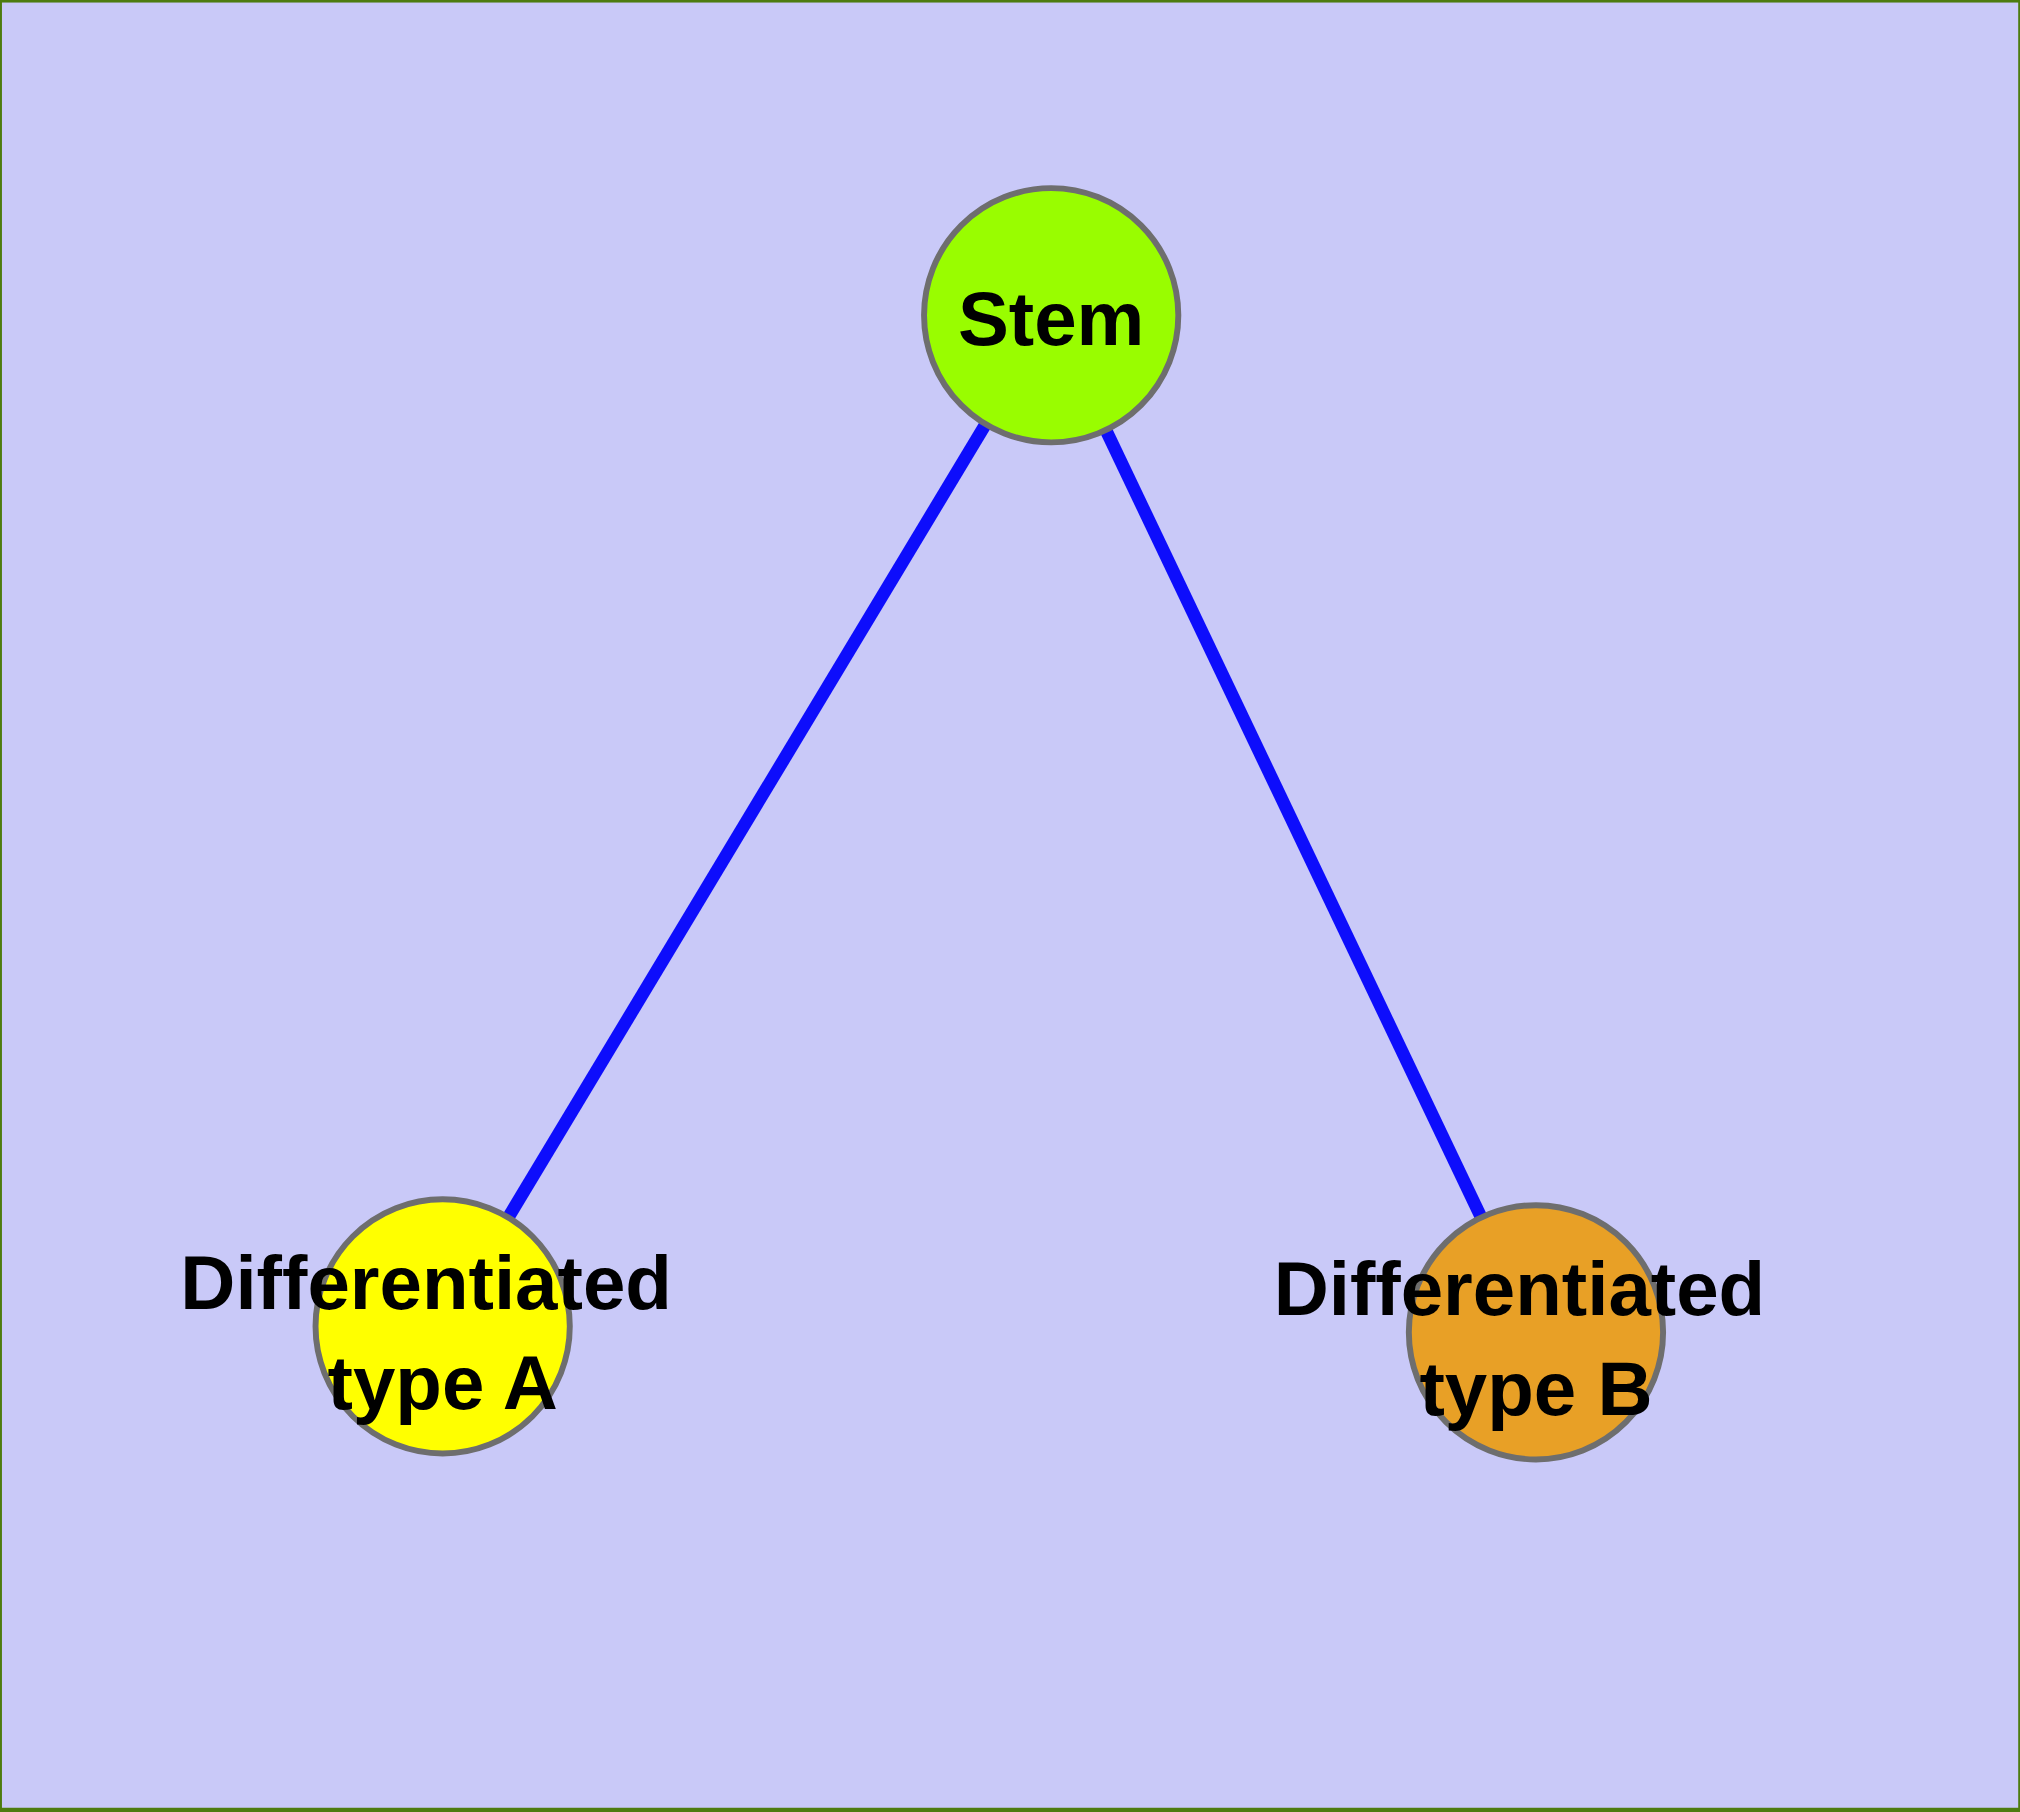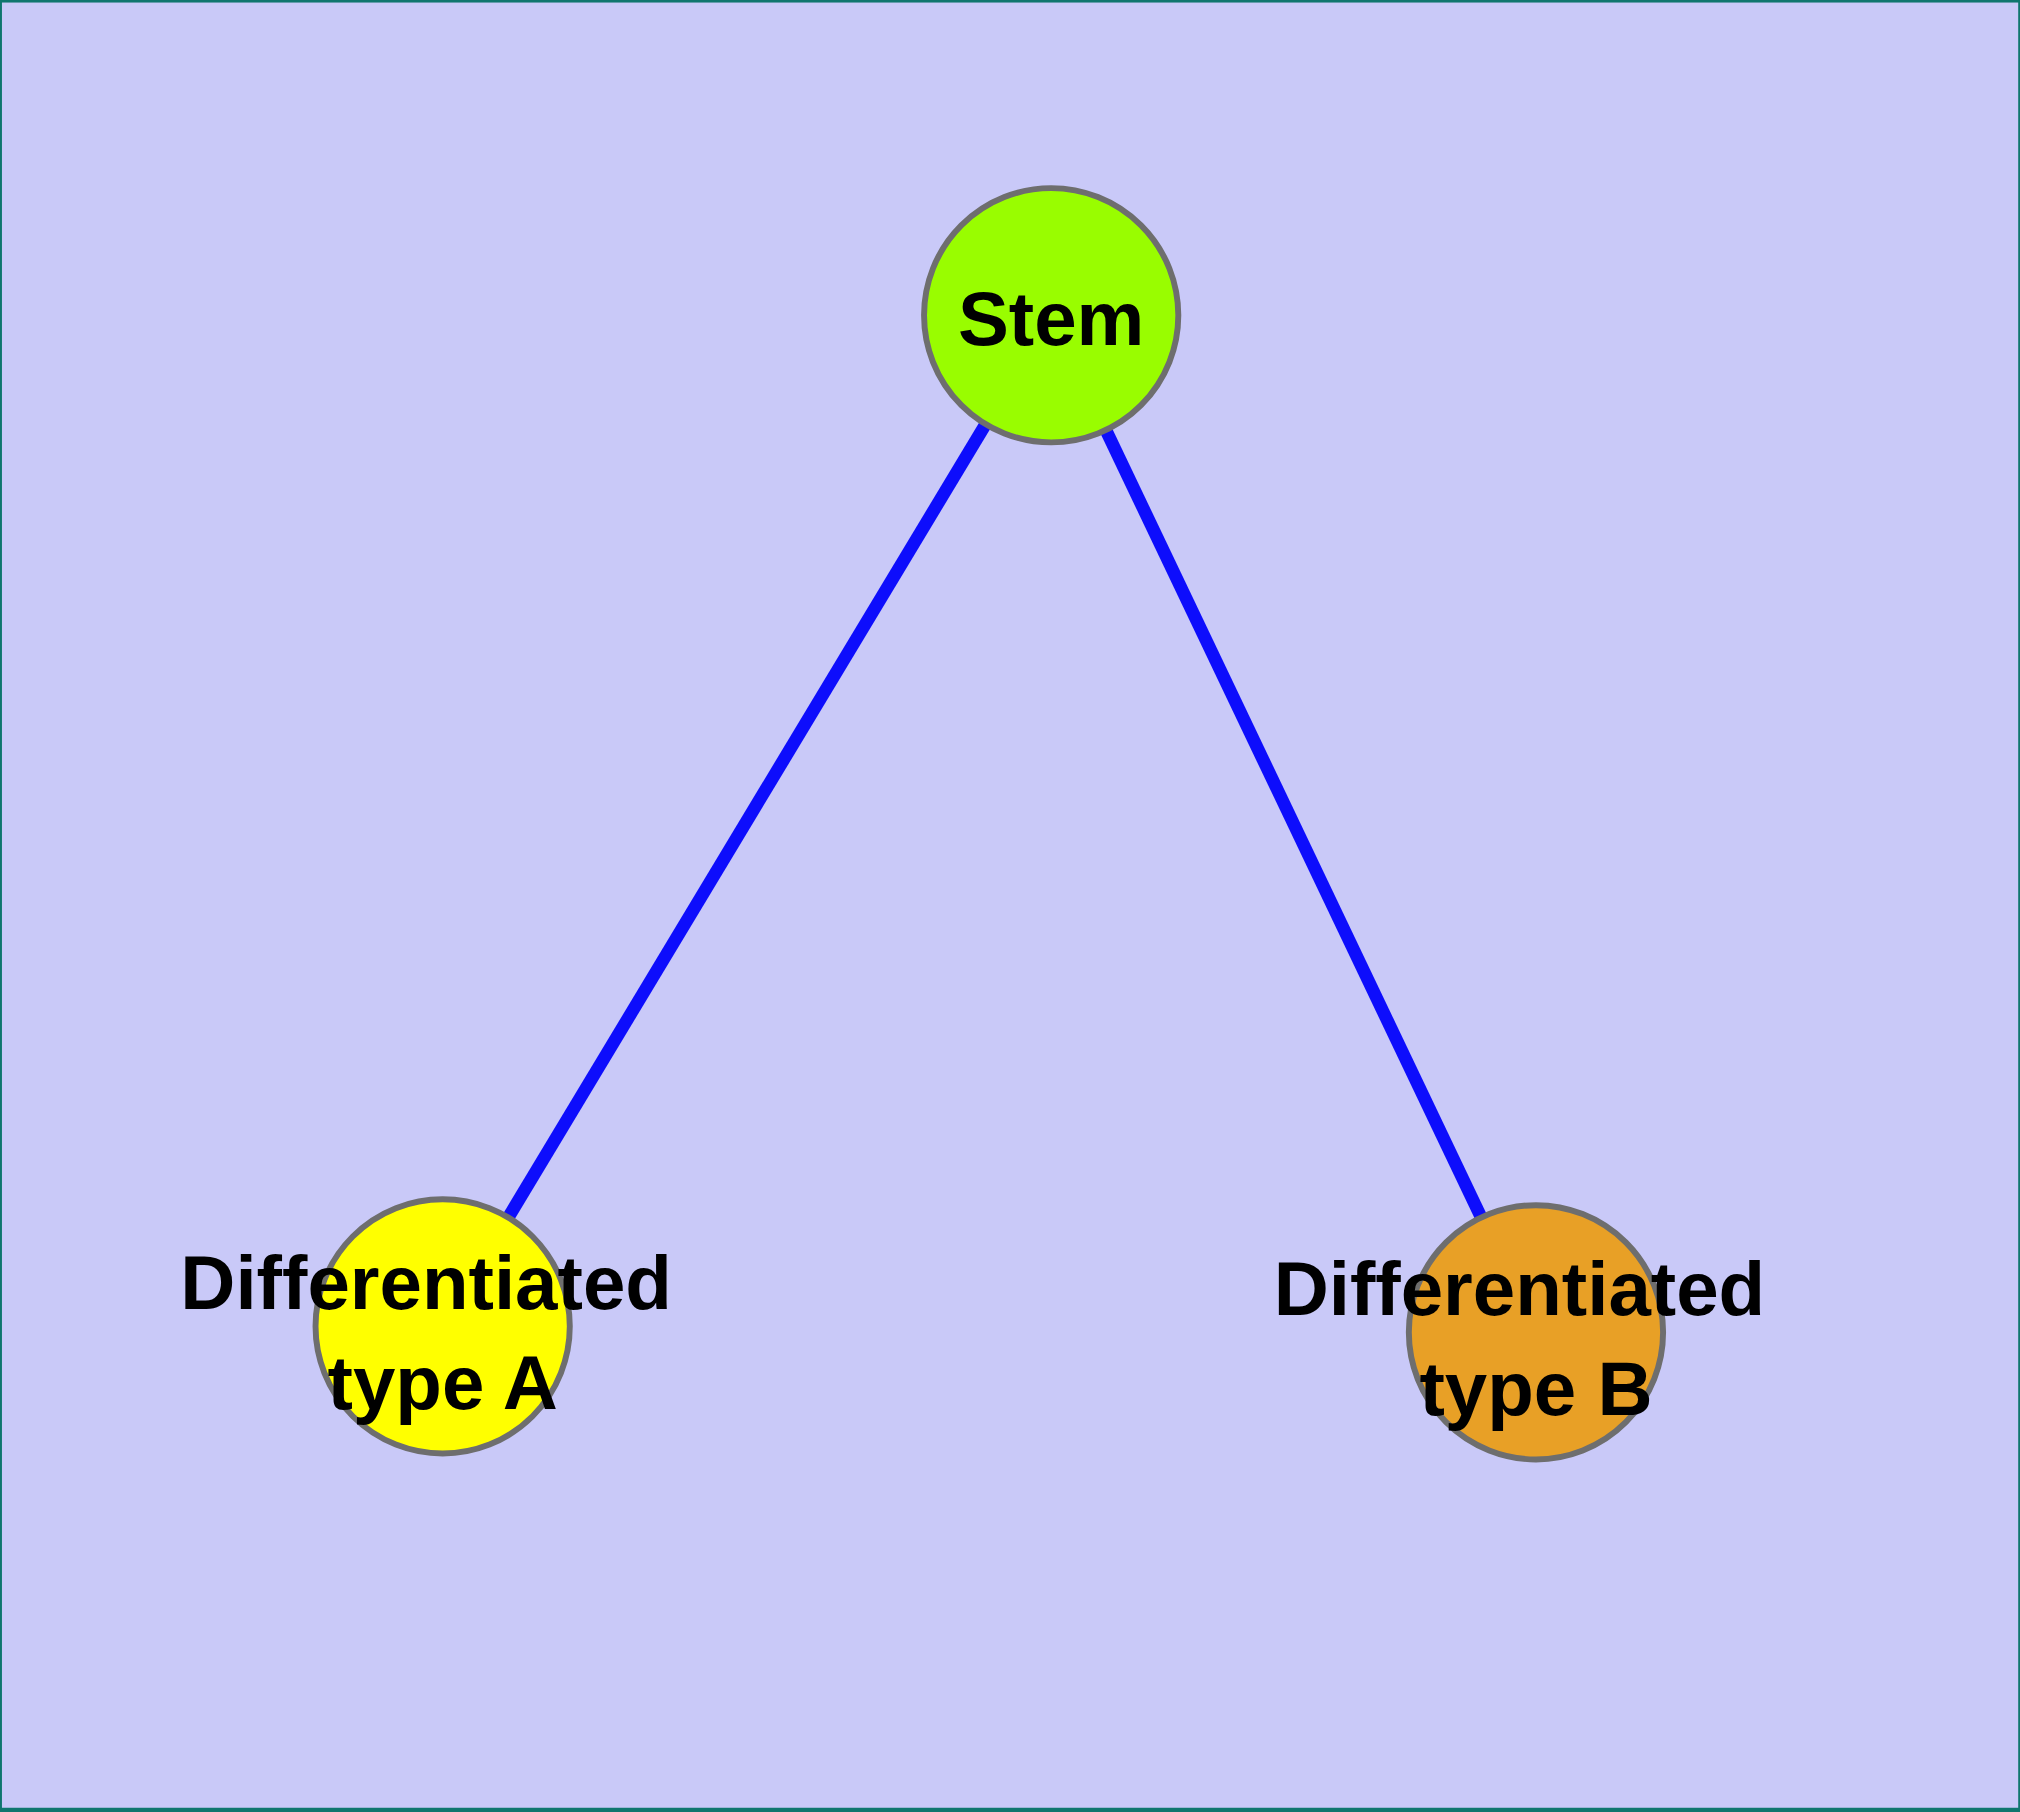--- a/index.html
+++ b/index.html
@@ -8,21 +8,21 @@
     background: #ffffff;
     width: 2021px;
     height: 1812px;
     overflow: hidden;
     font-family: "Liberation Sans", sans-serif;
   }
   .stage {
     position: relative;
     width: 2021px;
     height: 1812px;
-    background: #0f766e;
+    background: #4d7c0f;
   }
   svg.graph {
     display: block;
     width: 2021px;
     height: 1812px;
   }
   .edge-line {
     stroke-width: 15px;
     stroke-linecap: butt;
     fill: none;

